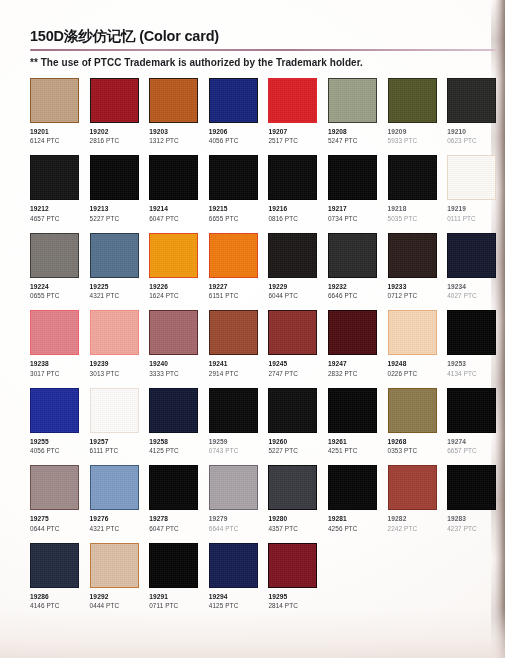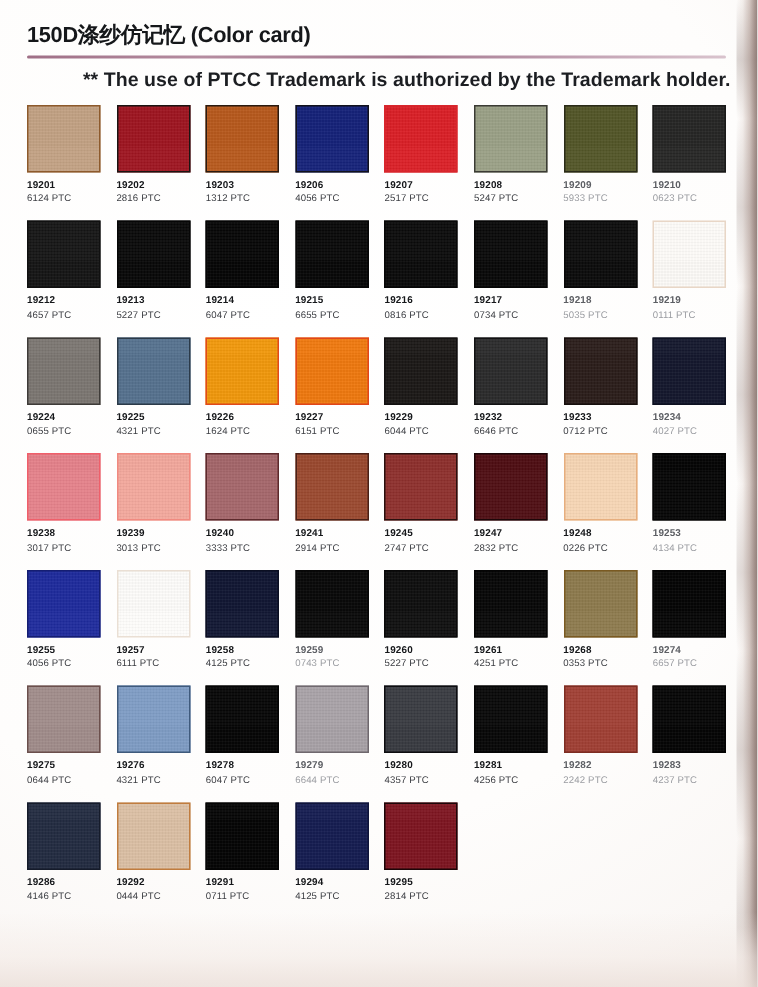--- a/index.html
+++ b/index.html
@@ -69,21 +69,21 @@
     left: 0;
     bottom: 0;
     width: 100%;
     height: 50px;
     background: linear-gradient(to bottom, rgba(250,245,242,0) 0%, rgba(243,234,229,0.55) 60%, rgba(235,223,217,0.8) 100%);
     pointer-events: none;
   }
 
   #content {
     position: relative;
-    padding: 4px;
+    padding: 16px;
   }
 
   
   .header-block {
     padding: 12px 14px 0 14px;
   }
   .card-title {
     font-size: 14.5px;
     font-weight: bold;
     color: #15171a;
@@ -93,26 +93,25 @@
   }
   .title-rule {
     margin-top: 4px;
     height: 2px;
     width: 466px;
     background: linear-gradient(to right, #9f6f86 0%, #b58ca0 25%, #a57990 55%, #c3a3b4 80%, #d9c3cd 100%);
     border-radius: 1px;
   }
   .card-note {
     margin-top: 6px;
-    font-size: 13px;
+    font-size: 10px;
     font-weight: bold;
     color: #1c1e22;
     letter-spacing: 0.05px;
     white-space: nowrap;
-    text-align: right;
   }
 
   
   .grid {
     margin: 10px 0 0 14px;
     width: 478px;
     display: grid;
     grid-template-columns: repeat(8, 59.6px);
     grid-auto-rows: 77.5px;
     column-gap: 0px;

